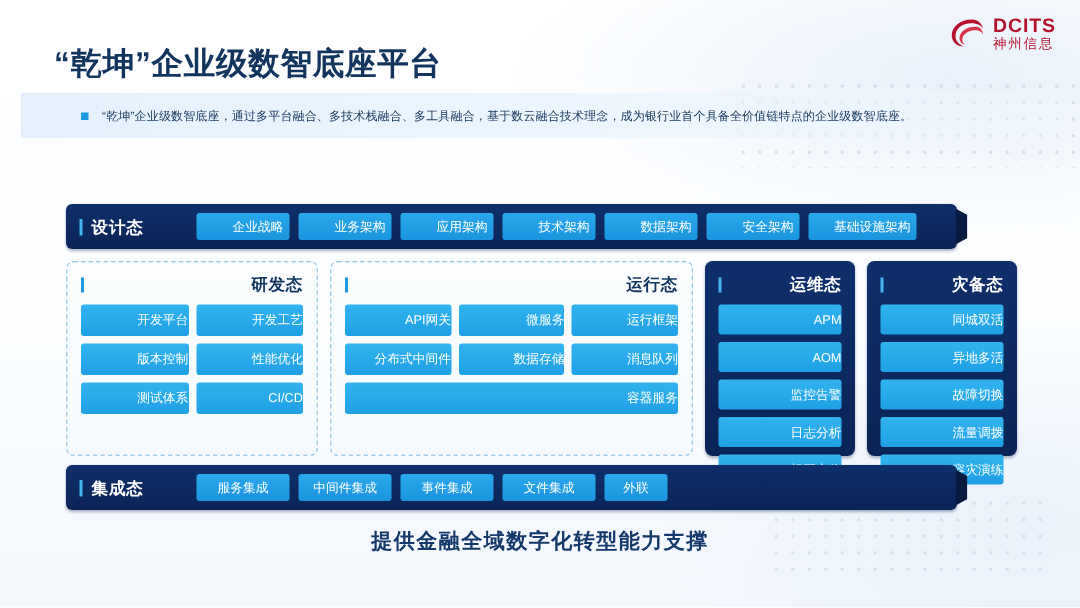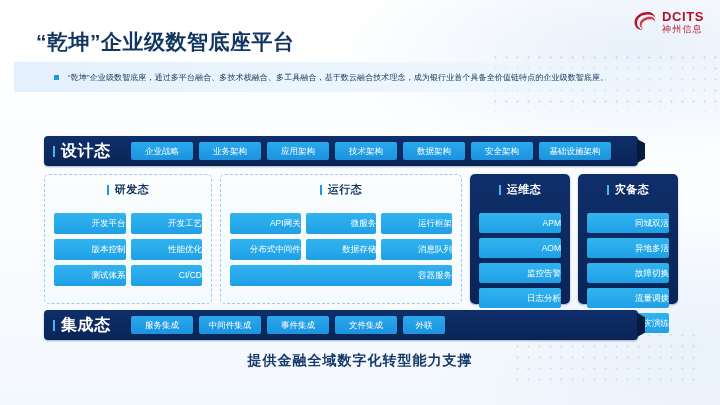--- a/index.html
+++ b/index.html
@@ -37,21 +37,21 @@
   .bg-dots.b2 {
     top: 330px; right: 18px; width: 190px; height: 52px;
     background-image: radial-gradient(circle, rgba(150,180,215,.28) 1px, transparent 1.2px);
   }
 
   
   .logo {
     position: absolute;
     top: 10px; right: 16px;
     display: flex;
-    align-items: flex-start;
+    align-items: center;
     gap: 5px;
   }
   .logo-mark { width: 24px; height: 22px; flex: none; }
   .logo-text { line-height: 1; }
   .logo-en {
     font-size: 13px; font-weight: bold; color: #b4122c;
     letter-spacing: .6px; display: block;
   }
   .logo-cn {
     font-size: 9px; color: #b4122c; letter-spacing: 1.2px;
@@ -130,21 +130,21 @@
     flex: none;
   }
   .accent {
     width: 2px; height: 11px;
     background: #45b6f0;
     margin-right: 6px;
     flex: none;
   }
   .band-label-text {
     color: #ffffff;
-    font-size: 16px;
+    font-size: 11px;
     font-weight: bold;
     letter-spacing: .6px;
     white-space: nowrap;
   }
 
   .band-items {
     display: flex;
     gap: 6px;
     align-items: center;
   }
@@ -152,21 +152,21 @@
     background: linear-gradient(180deg, #2aa9ec 0%, #1b93df 100%);
     color: #ffffff;
     font-size: 8.5px;
     height: 18px;
     line-height: 18px;
     text-align: center;
     border-radius: 2px;
     white-space: nowrap;
     padding: 0 4px;
   }
-  .band.top .chip { width: 62px; }
+  .band.top .chip { width: 62px; text-align: right; }
   .band.top .chip.wide { width: 72px; }
   .band.bottom .chip { width: 62px; }
   .band.bottom .chip.narrow { width: 42px; }
 
   
   .panel-row {
     position: absolute;
     left: 0; top: 38px;
     width: 634px; height: 130px;
     display: flex;
@@ -179,22 +179,22 @@
     padding: 7px 9px 9px;
     display: flex;
     flex-direction: column;
   }
   .dashed-panel.dev { width: 168px; }
   .dashed-panel.run { width: 242px; }
 
   .panel-title {
     display: flex;
     align-items: center;
-    justify-content: center;
-    margin-bottom: 16px;
+    justify-content: space-between;
+    margin-bottom: 6px;
   }
   .panel-title .accent { background: #1c9ae0; height: 10px; }
   .panel-title-text {
     color: #12355f;
     font-size: 11px;
     font-weight: bold;
     letter-spacing: .5px;
   }
 
   .grid {

